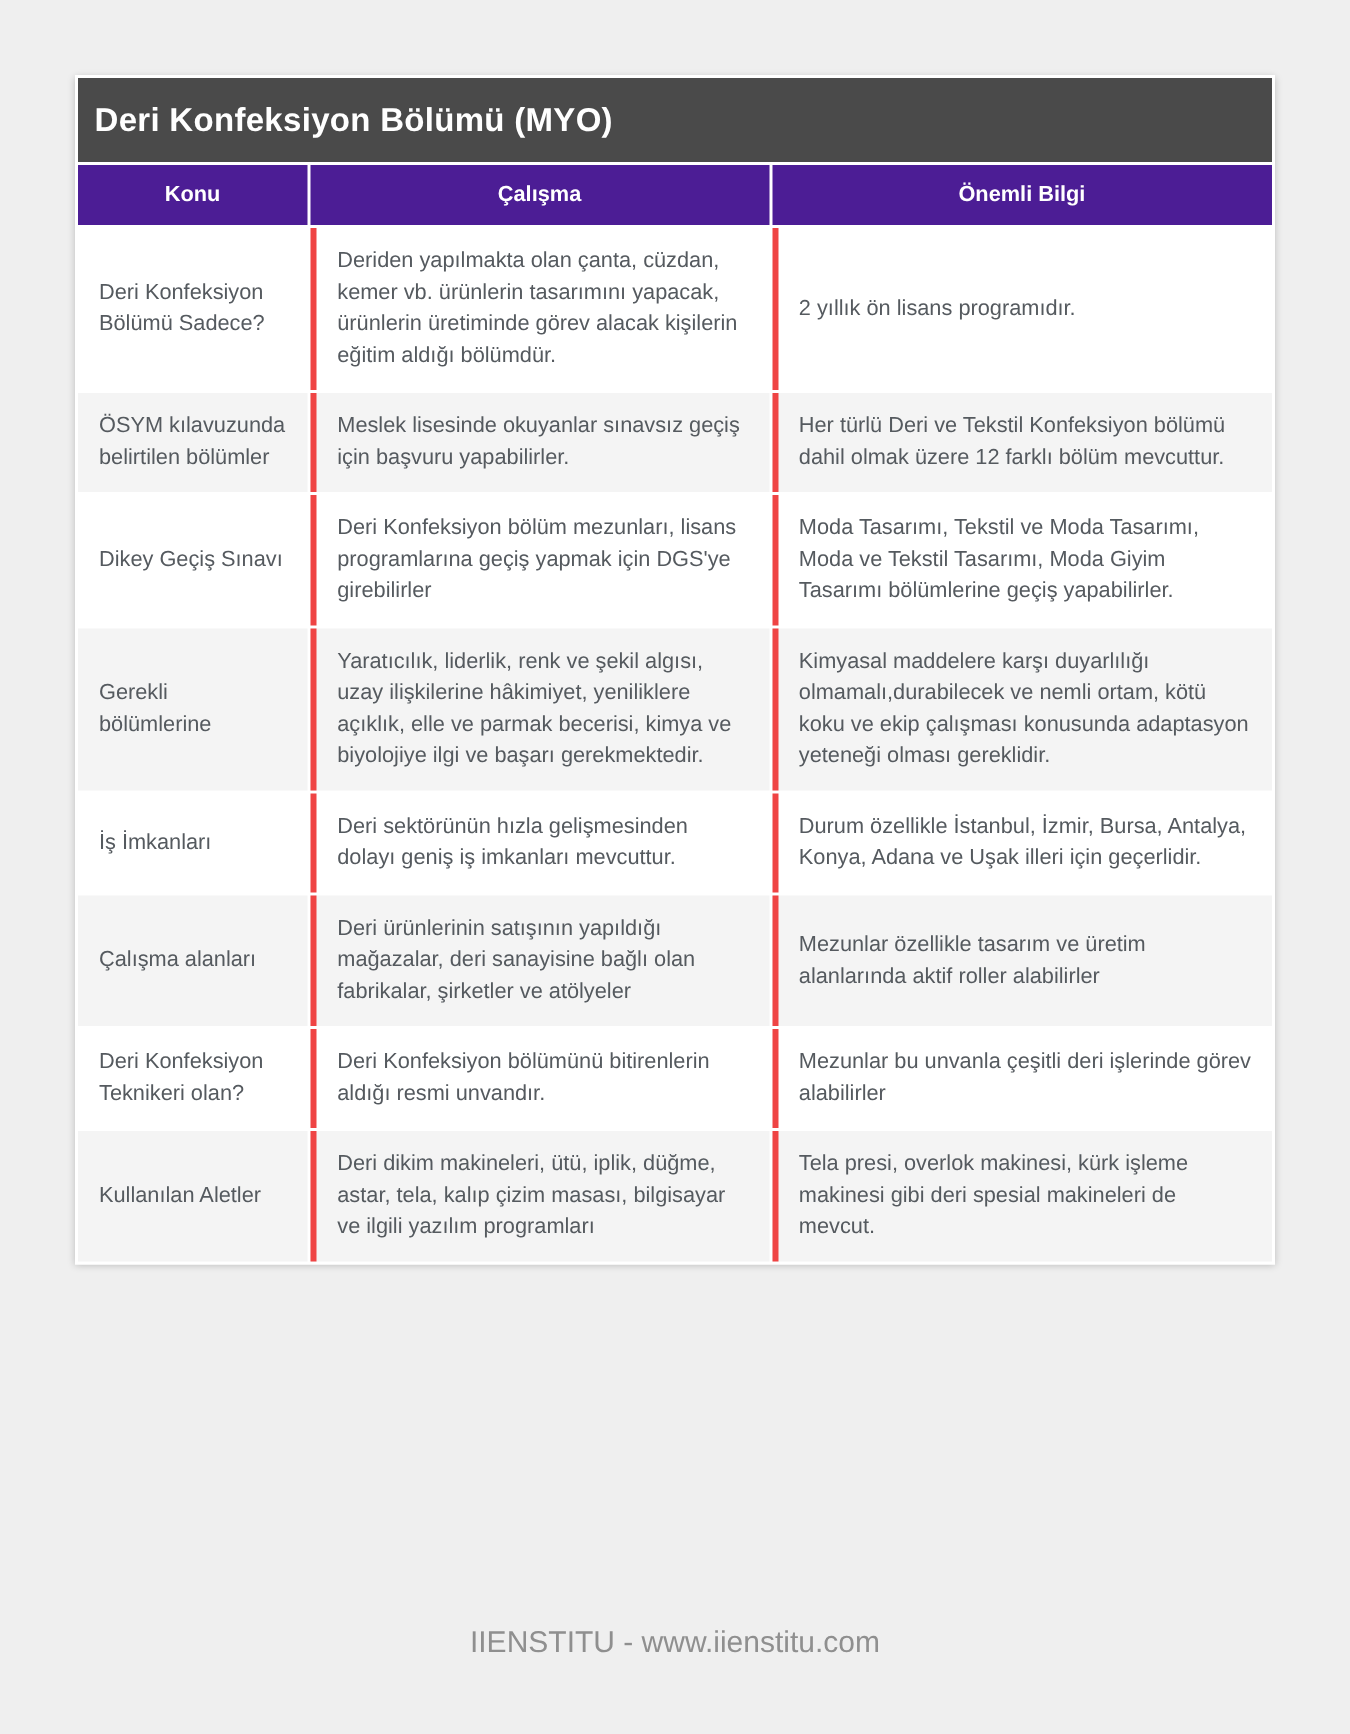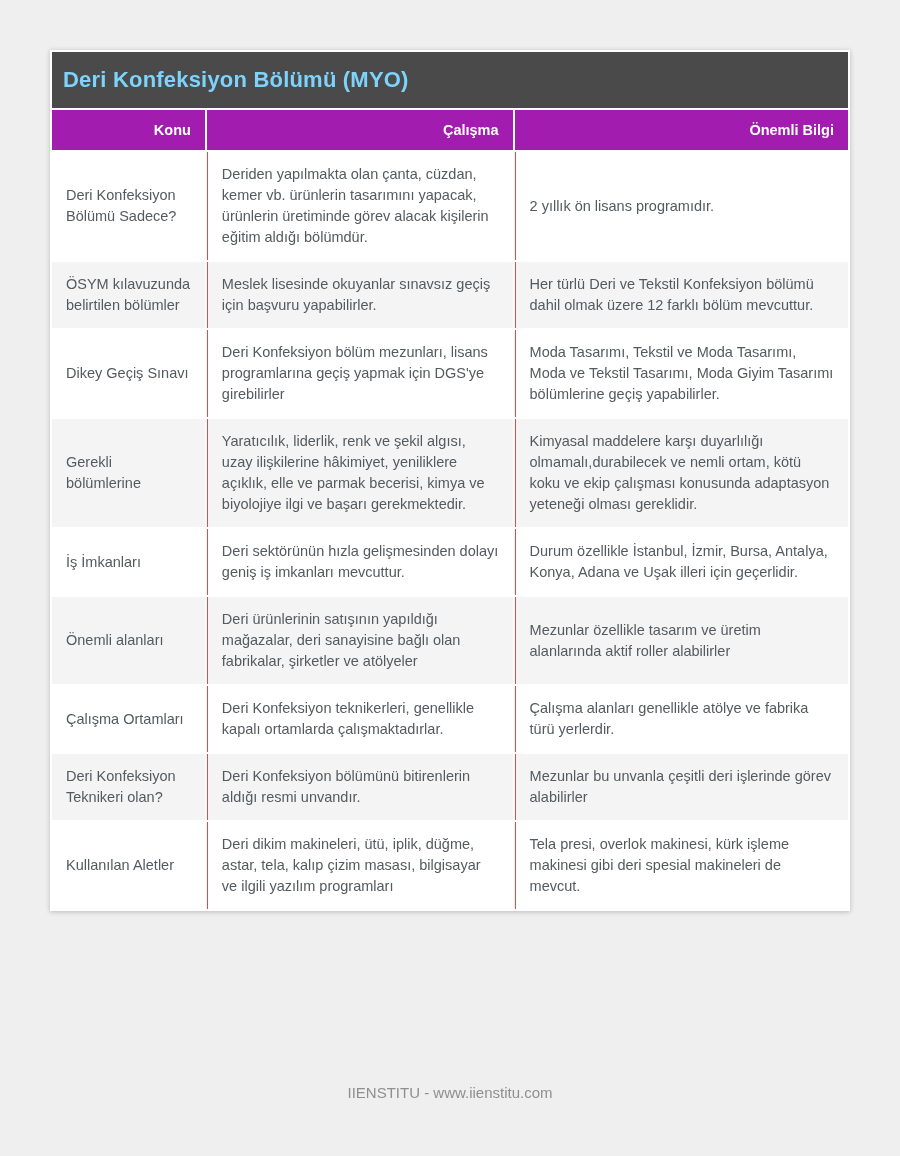--- a/index.html
+++ b/index.html
@@ -16,68 +16,68 @@
   .card {
     position: absolute;
     left: 50px;
     top: 50px;
     width: 800px;
     background: #ffffff;
     box-shadow: 0 1px 5px rgba(0,0,0,0.22);
   }
   .title-bar {
     background: #4a4a4a;
-    color: #7dd3fc;
+    color: #ffffff;
     font-weight: bold;
     font-size: 22px;
     padding: 15px 11px 15px 11px;
     margin: 2px 2px 0 2px;
     letter-spacing: 0.2px;
   }
   table.info-table {
     width: 100%;
     border-collapse: separate;
     border-spacing: 2px;
     table-layout: fixed;
     background: #ffffff;
   }
   col.c-konu    { width: 19.3%; }
   col.c-acik    { width: 38.6%; }
   col.c-onemli  { width: 42.1%; }
   table.info-table th {
-    background: #a21caf;
+    background: #4c1d95;
     color: #ffffff;
     font-size: 14.5px;
     font-weight: bold;
-    text-align: right;
+    text-align: center;
     padding: 12px 14px;
   }
   table.info-table td {
     font-size: 14.5px;
     color: #555a5f;
     line-height: 1.45;
     padding: 12px 14px;
     vertical-align: middle;
     background: #ffffff;
     word-wrap: break-word;
   }
   table.info-table td:nth-child(n+2) {
-    border-left: 1px solid #ef4444;
+    border-left: 4px solid #ef4444;
   }
   table.info-table tbody tr:nth-child(even) td {
     background: #f4f4f4;
   }
   .footer {
     position: absolute;
     top: 1084px;
     left: 0;
     width: 100%;
     text-align: center;
     color: #8f8f8f;
-    font-size: 15px;
+    font-size: 20px;
   }
 </style>
 </head>
 <body>
 
 <div class="card">
   <div class="title-bar">Deri Konfeksiyon Bölümü (MYO)</div>
 
   <table class="info-table">
     <colgroup>
@@ -112,28 +112,23 @@
           <td>Gerekli bölümlerine</td>
           <td>Yaratıcılık, liderlik, renk ve şekil algısı, uzay ilişkilerine hâkimiyet, yeniliklere açıklık, elle ve parmak becerisi, kimya ve biyolojiye ilgi ve başarı gerekmektedir.</td>
           <td>Kimyasal maddelere karşı duyarlılığı olmamalı,durabilecek ve nemli ortam, kötü koku ve ekip çalışması konusunda adaptasyon yeteneği olması gereklidir.</td>
         </tr>
         <tr>
           <td>İş İmkanları</td>
           <td>Deri sektörünün hızla gelişmesinden dolayı geniş iş imkanları mevcuttur.</td>
           <td>Durum özellikle İstanbul, İzmir, Bursa, Antalya, Konya, Adana ve Uşak illeri için geçerlidir.</td>
         </tr>
         <tr>
-          <td>Önemli alanları</td>
+          <td>Çalışma alanları</td>
           <td>Deri ürünlerinin satışının yapıldığı mağazalar, deri sanayisine bağlı olan fabrikalar, şirketler ve atölyeler</td>
           <td>Mezunlar özellikle tasarım ve üretim alanlarında aktif roller alabilirler</td>
-        </tr>
-        <tr>
-          <td>Çalışma Ortamları</td>
-          <td>Deri Konfeksiyon teknikerleri, genellikle kapalı ortamlarda çalışmaktadırlar.</td>
-          <td>Çalışma alanları genellikle atölye ve fabrika türü yerlerdir.</td>
         </tr>
         <tr>
           <td>Deri Konfeksiyon Teknikeri olan?</td>
           <td>Deri Konfeksiyon bölümünü bitirenlerin aldığı resmi unvandır.</td>
           <td>Mezunlar bu unvanla çeşitli deri işlerinde görev alabilirler</td>
         </tr>
         <tr>
           <td>Kullanılan Aletler</td>
           <td>Deri dikim makineleri, ütü, iplik, düğme, astar, tela, kalıp çizim masası, bilgisayar ve ilgili yazılım programları</td>
           <td>Tela presi, overlok makinesi, kürk işleme makinesi gibi deri spesial makineleri de mevcut.</td>

